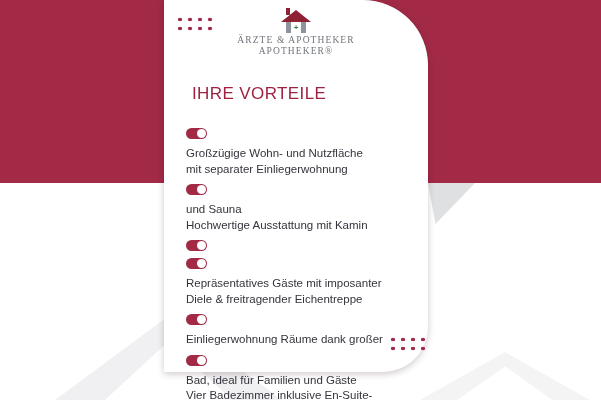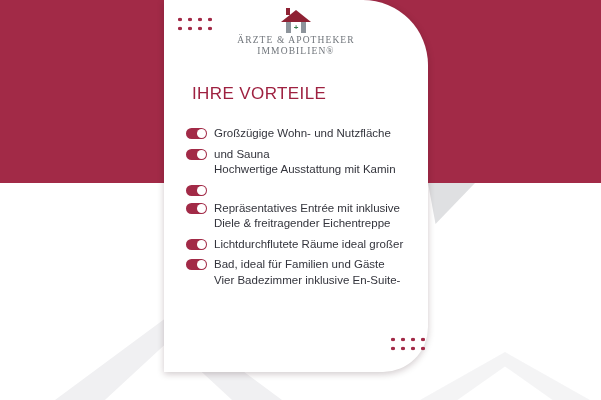--- a/index.html
+++ b/index.html
@@ -44,21 +44,21 @@
     background:#fff;border-left:5px solid var(--wall);border-right:5px solid var(--wall);
     display:flex;align-items:center;justify-content:center;}
   .hglyph{color:var(--glyph);font-size:8px;line-height:8px;font-weight:bold;}
   .logo-line{font-family:"Liberation Serif",serif;color:var(--logotext);
     font-size:9.5px;letter-spacing:1.1px;line-height:11px;}
   
   .title{position:absolute;left:28px;top:84px;color:var(--title);
     font-size:17px;font-weight:400;letter-spacing:.4px;}
   
   .list{position:absolute;left:22px;top:126px;width:230px;}
-  .item{display:flex;gap:7px;margin-bottom:5px;}
+  .item{display:flex;gap:7px;margin-bottom:5px;flex-direction:column;}
   .toggle{flex:0 0 auto;position:relative;width:21px;height:11px;margin-top:2px;
     border-radius:6px;background:var(--maroon);}
   .knob{position:absolute;right:1px;top:1px;width:9px;height:9px;border-radius:50%;background:#fff;}
   .itext{color:var(--text);font-size:11.5px;line-height:15.5px;font-weight:500;}
 </style>
 </head>
 <body>
 
 <div class="stage">
 
@@ -82,33 +82,34 @@
 
     <div class="logo">
       <div class="house">
         <div class="chimney"></div>
         <div class="roof"></div>
         <div class="hbody">
           <span class="hglyph">+</span>
         </div>
       </div>
       <div class="logo-line">ÄRZTE &amp; APOTHEKER</div>
-      <div class="logo-line">IMMOBILIEN®</div>
+      <div class="logo-line">APOTHEKER®</div>
     </div>
 
     <div class="title">IHRE VORTEILE</div>
 
     <div class="list">
 
       <div class="item">
         <div class="toggle">
             <div class="knob"></div>
           </div>
         <div class="itext">
           <div>Großzügige Wohn- und Nutzfläche</div>
+          <div>mit separater Einliegerwohnung</div>
         </div>
       </div>
 
       <div class="item">
         <div class="toggle">
             <div class="knob"></div>
           </div>
         <div class="itext">
           <div>und Sauna</div>
           <div>Hochwertige Ausstattung mit Kamin</div>
@@ -119,31 +120,31 @@
         <div class="toggle">
             <div class="knob"></div>
           </div>
       </div>
 
       <div class="item">
         <div class="toggle">
             <div class="knob"></div>
           </div>
         <div class="itext">
-          <div>Repräsentatives Entrée mit inklusive</div>
+          <div>Repräsentatives Gäste mit imposanter</div>
           <div>Diele &amp; freitragender Eichentreppe</div>
         </div>
       </div>
 
       <div class="item">
         <div class="toggle">
             <div class="knob"></div>
           </div>
         <div class="itext">
-          <div>Lichtdurchflutete Räume ideal großer</div>
+          <div>Einliegerwohnung Räume dank großer</div>
         </div>
       </div>
 
       <div class="item">
         <div class="toggle">
             <div class="knob"></div>
           </div>
         <div class="itext">
           <div>Bad, ideal für Familien und Gäste</div>
           <div>Vier Badezimmer inklusive En-Suite-</div>

